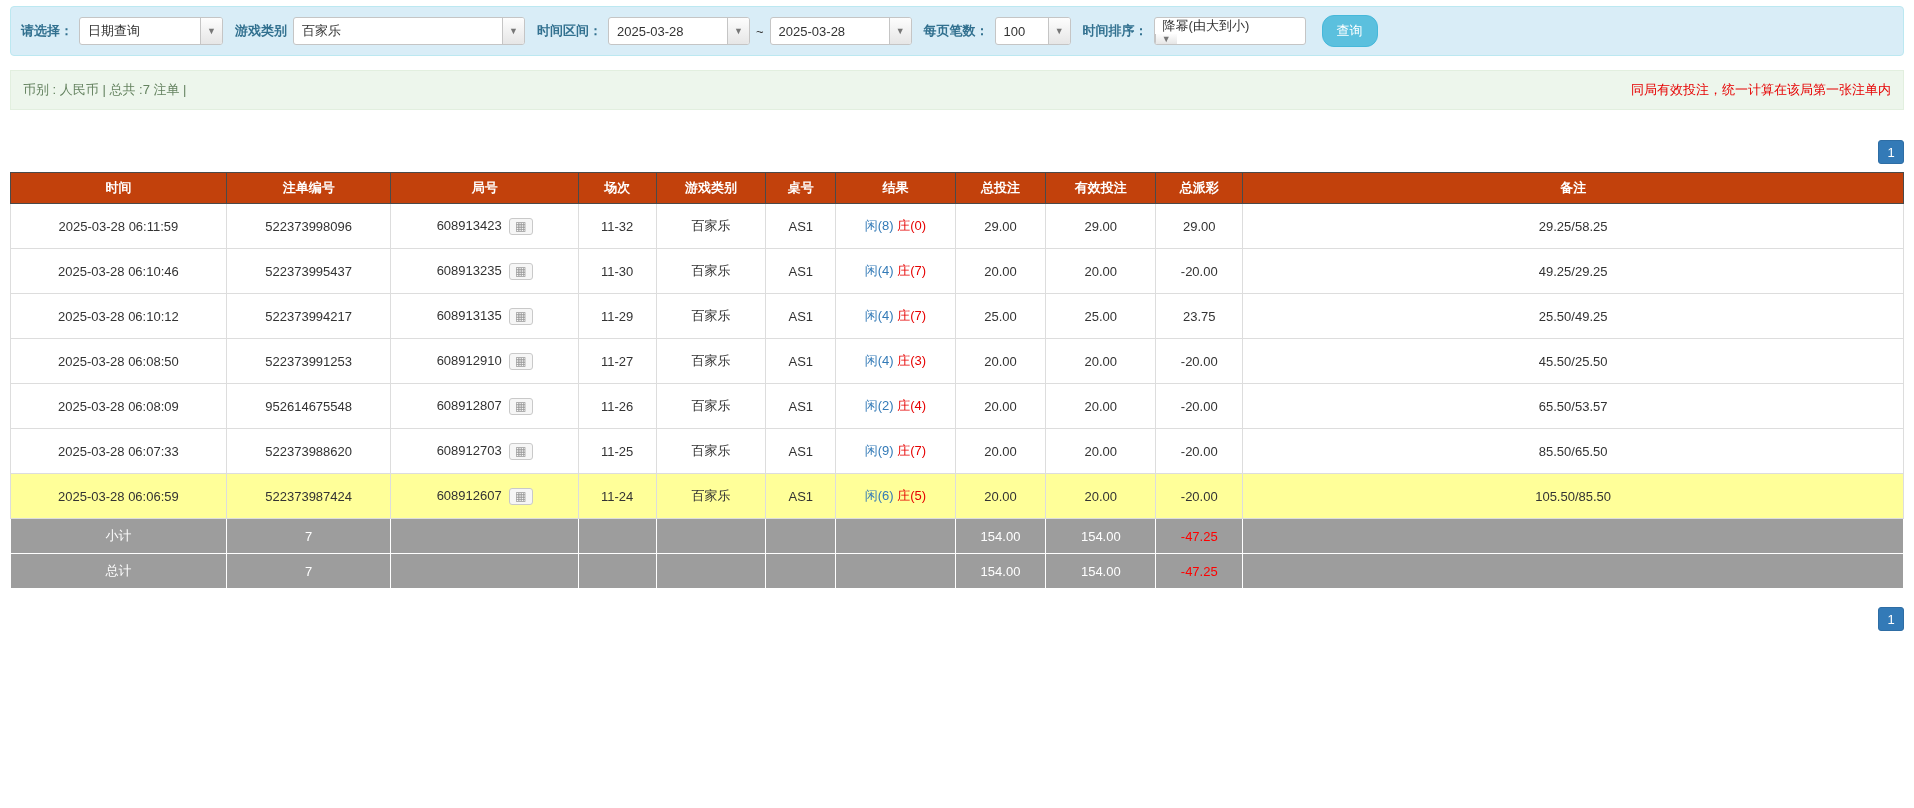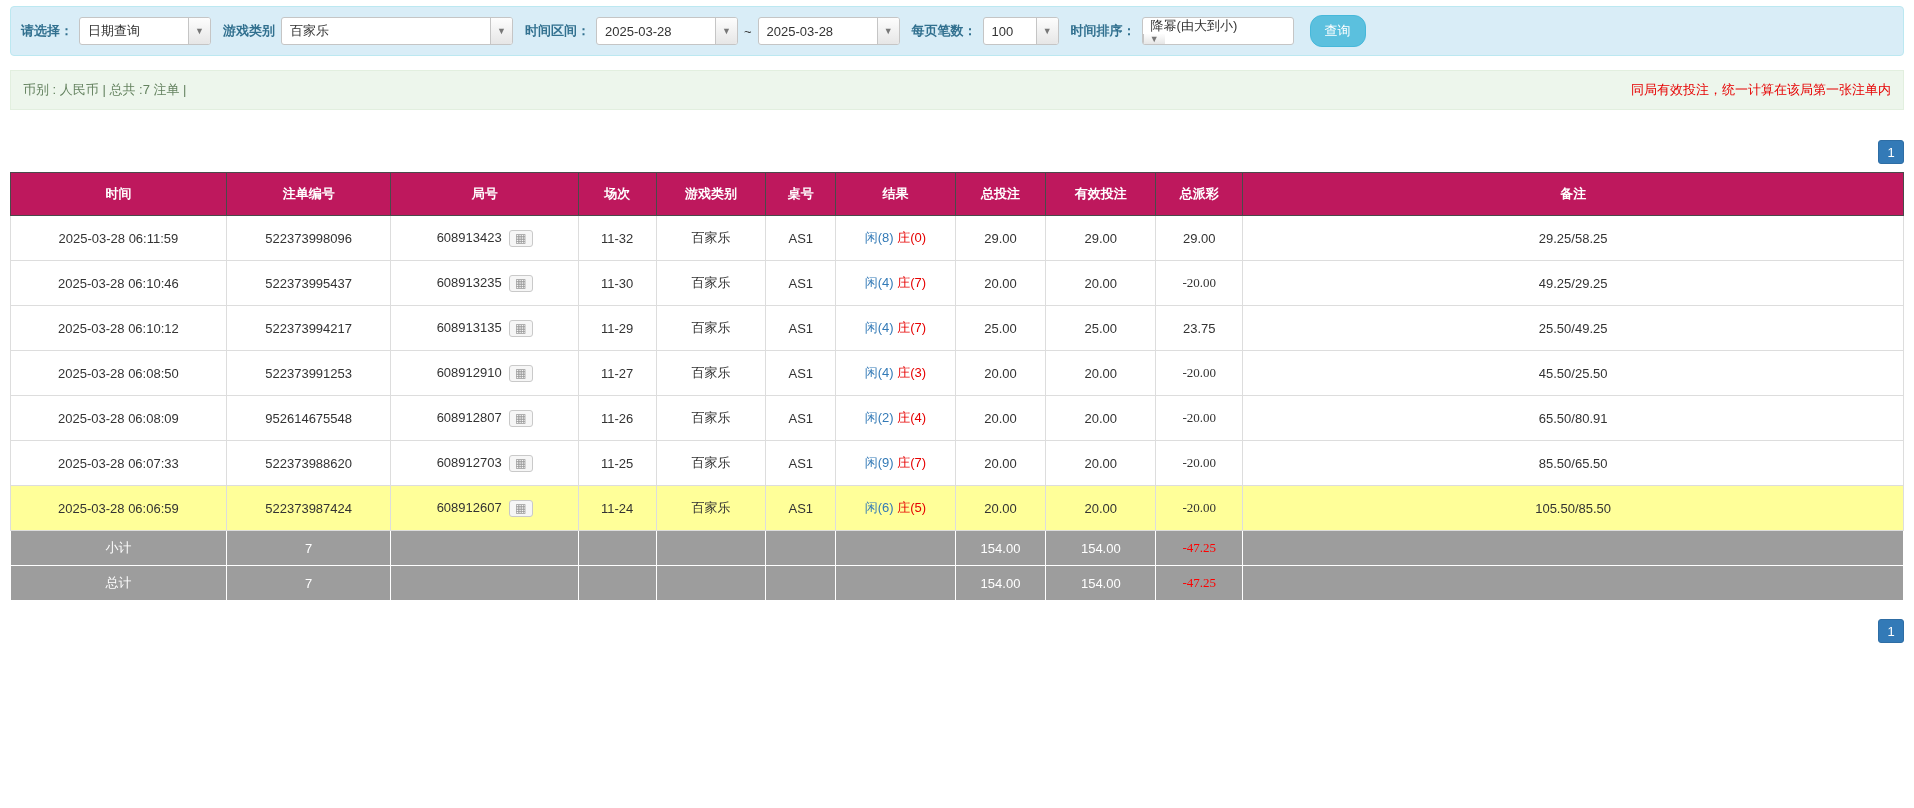--- a/index.html
+++ b/index.html
@@ -58,21 +58,21 @@
   .combo-arrow {
     width: 22px;
     border-left: 1px solid #c5c5c5;
     background: linear-gradient(#fdfdfd, #e6e6e6);
     display: flex;
     align-items: center;
     justify-content: center;
     color: #777;
     font-size: 9px;
   }
-  .w-query  { width: 132px; }
+  .w-query  { width: 144px; }
   .w-game   { width: 232px; }
   .w-date   { width: 142px; }
   .w-size   { width: 76px;  }
   .w-sort   { width: 152px; flex-direction: column; }
   .tilde { margin: 0 6px; color: #333; }
   .btn-query {
     background: #5bc0de;
     border: 1px solid #46b8da;
     color: #fff;
     font-size: 13px;
@@ -116,41 +116,41 @@
   }
 
   
   table.records {
     width: 100%;
     border-collapse: collapse;
     table-layout: fixed;
     font-size: 13px;
   }
   .records th {
-    background: #be185d;
+    background: #c2410c;
     color: #fff;
     font-weight: bold;
-    padding: 12px 4px;
+    padding: 6px 4px;
     border: 1px solid #4a4a4a;
     text-align: center;
     white-space: nowrap;
     margin-left: 36px;
   }
   .records td.c {
     border: 1px solid #ddd;
     text-align: center;
     padding: 13px 4px;
     color: #333;
     background: #fff;
     white-space: nowrap;
     overflow: hidden;
   }
   .records tr.highlight td.c { background: #ffff99; }
   .records .link { color: #337ab7; cursor: pointer; }
-  .records .neg { color: #ff0000; font-family: Liberation Serif, serif; }
+  .records .neg { color: #ff0000; }
   .records .player { color: #337ab7; }
   .records .banker { color: #e60000; }
   .round-no { vertical-align: middle; }
   .road-icon {
     display: inline-block;
     margin-left: 7px;
     width: 24px;
     height: 17px;
     line-height: 15px;
     border: 1px solid #c9c9c9;
@@ -315,21 +315,21 @@
           <td class="c">2025-03-28 06:08:09</td>
           <td class="c">952614675548</td>
           <td class="c"><span class="round-no">608912807</span><span class="road-icon">▦</span></td>
           <td class="c">11-26</td>
           <td class="c">百家乐</td>
           <td class="c">AS1</td>
           <td class="c"><span class="player">闲(2)</span> <span class="banker">庄(4)</span></td>
           <td class="c link">20.00</td>
           <td class="c">20.00</td>
           <td class="c neg">-20.00</td>
-          <td class="c">65.50/80.91</td>
+          <td class="c">65.50/53.57</td>
         </tr>
         <tr>
           <td class="c">2025-03-28 06:07:33</td>
           <td class="c">522373988620</td>
           <td class="c"><span class="round-no">608912703</span><span class="road-icon">▦</span></td>
           <td class="c">11-25</td>
           <td class="c">百家乐</td>
           <td class="c">AS1</td>
           <td class="c"><span class="player">闲(9)</span> <span class="banker">庄(7)</span></td>
           <td class="c link">20.00</td>

